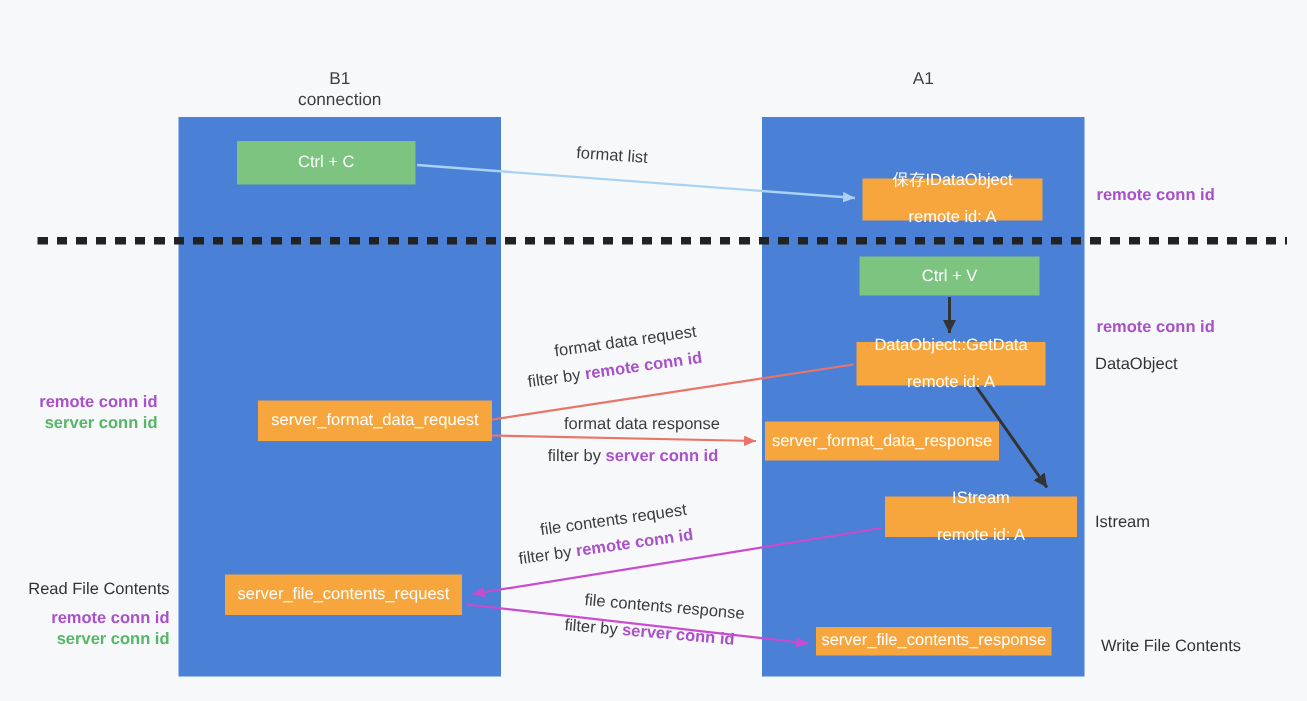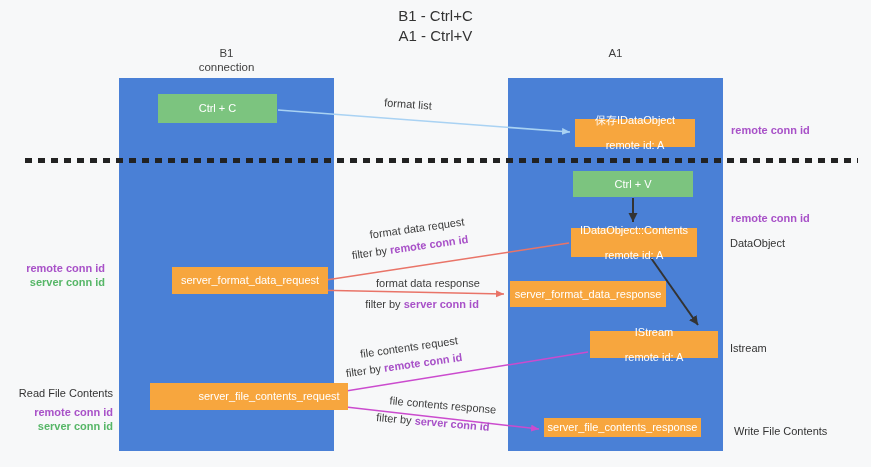--- a/index.html
+++ b/index.html
@@ -21,24 +21,20 @@
   .dashed-line{top:158px;left:25px;width:833px;height:5px;
     background:repeating-linear-gradient(to right,#222 0 7px,transparent 7px 13px);}
   svg{position:absolute;left:0;top:0;pointer-events:none;}
   .right-align{text-align:right;}
 </style>
 </head>
 <body>
 
 <div id="stage">
 
-  <div class="abs title">
-    <div>B1 - Ctrl+C</div>
-    <div>A1 - Ctrl+V</div>
-  </div>
 
   <div class="abs lifeline-head" style="left:119px;width:215px;top:46px;">
     <div>B1</div>
     <div>connection</div>
   </div>
   <div class="abs lifeline-head" style="left:508px;width:215px;top:46px;">
     <div>A1</div>
   </div>
 
   <div class="abs col" style="left:119px;"></div>
@@ -77,38 +73,38 @@
   <div class="abs node orange-node" style="left:575px;top:119px;width:120px;height:28px;">
     <span>保存IDataObject</span>
     <span>remote id: A</span>
   </div>
 
   <div class="abs node green-node" style="left:573px;top:171px;width:120px;height:26px;">
     <span>Ctrl + V</span>
   </div>
 
   <div class="abs node orange-node" style="left:571px;top:228px;width:126px;height:29px;">
-    <span>IDataObject::Contents</span>
+    <span>DataObject::GetData</span>
     <span>remote id: A</span>
   </div>
 
   <div class="abs node orange-node" style="left:590px;top:331px;width:128px;height:27px;">
     <span>IStream</span>
     <span>remote id: A</span>
   </div>
 
   <div class="abs node orange-node" style="left:152px;top:267px;width:156px;height:27px;margin-left:20px;">
     <span>server_format_data_request</span>
   </div>
 
   <div class="abs node orange-node" style="left:510px;top:281px;width:156px;height:26px;">
     <span>server_format_data_response</span>
   </div>
 
-  <div class="abs node orange-node" style="left:150px;top:383px;width:158px;height:27px;padding-left:40px;">
+  <div class="abs node orange-node" style="left:150px;top:383px;width:158px;height:27px;">
     <span>server_file_contents_request</span>
   </div>
 
   <div class="abs node orange-node" style="left:544px;top:418px;width:157px;height:19px;">
     <span>server_file_contents_response</span>
   </div>
 
   <div class="abs edge-label center" style="left:408px;top:98px;transform:translateX(-50%) rotate(4deg);">format list</div>
 
   <div class="abs edge-label center" style="left:417px;top:222px;transform:translateX(-50%) rotate(-8deg);">format data request</div>

